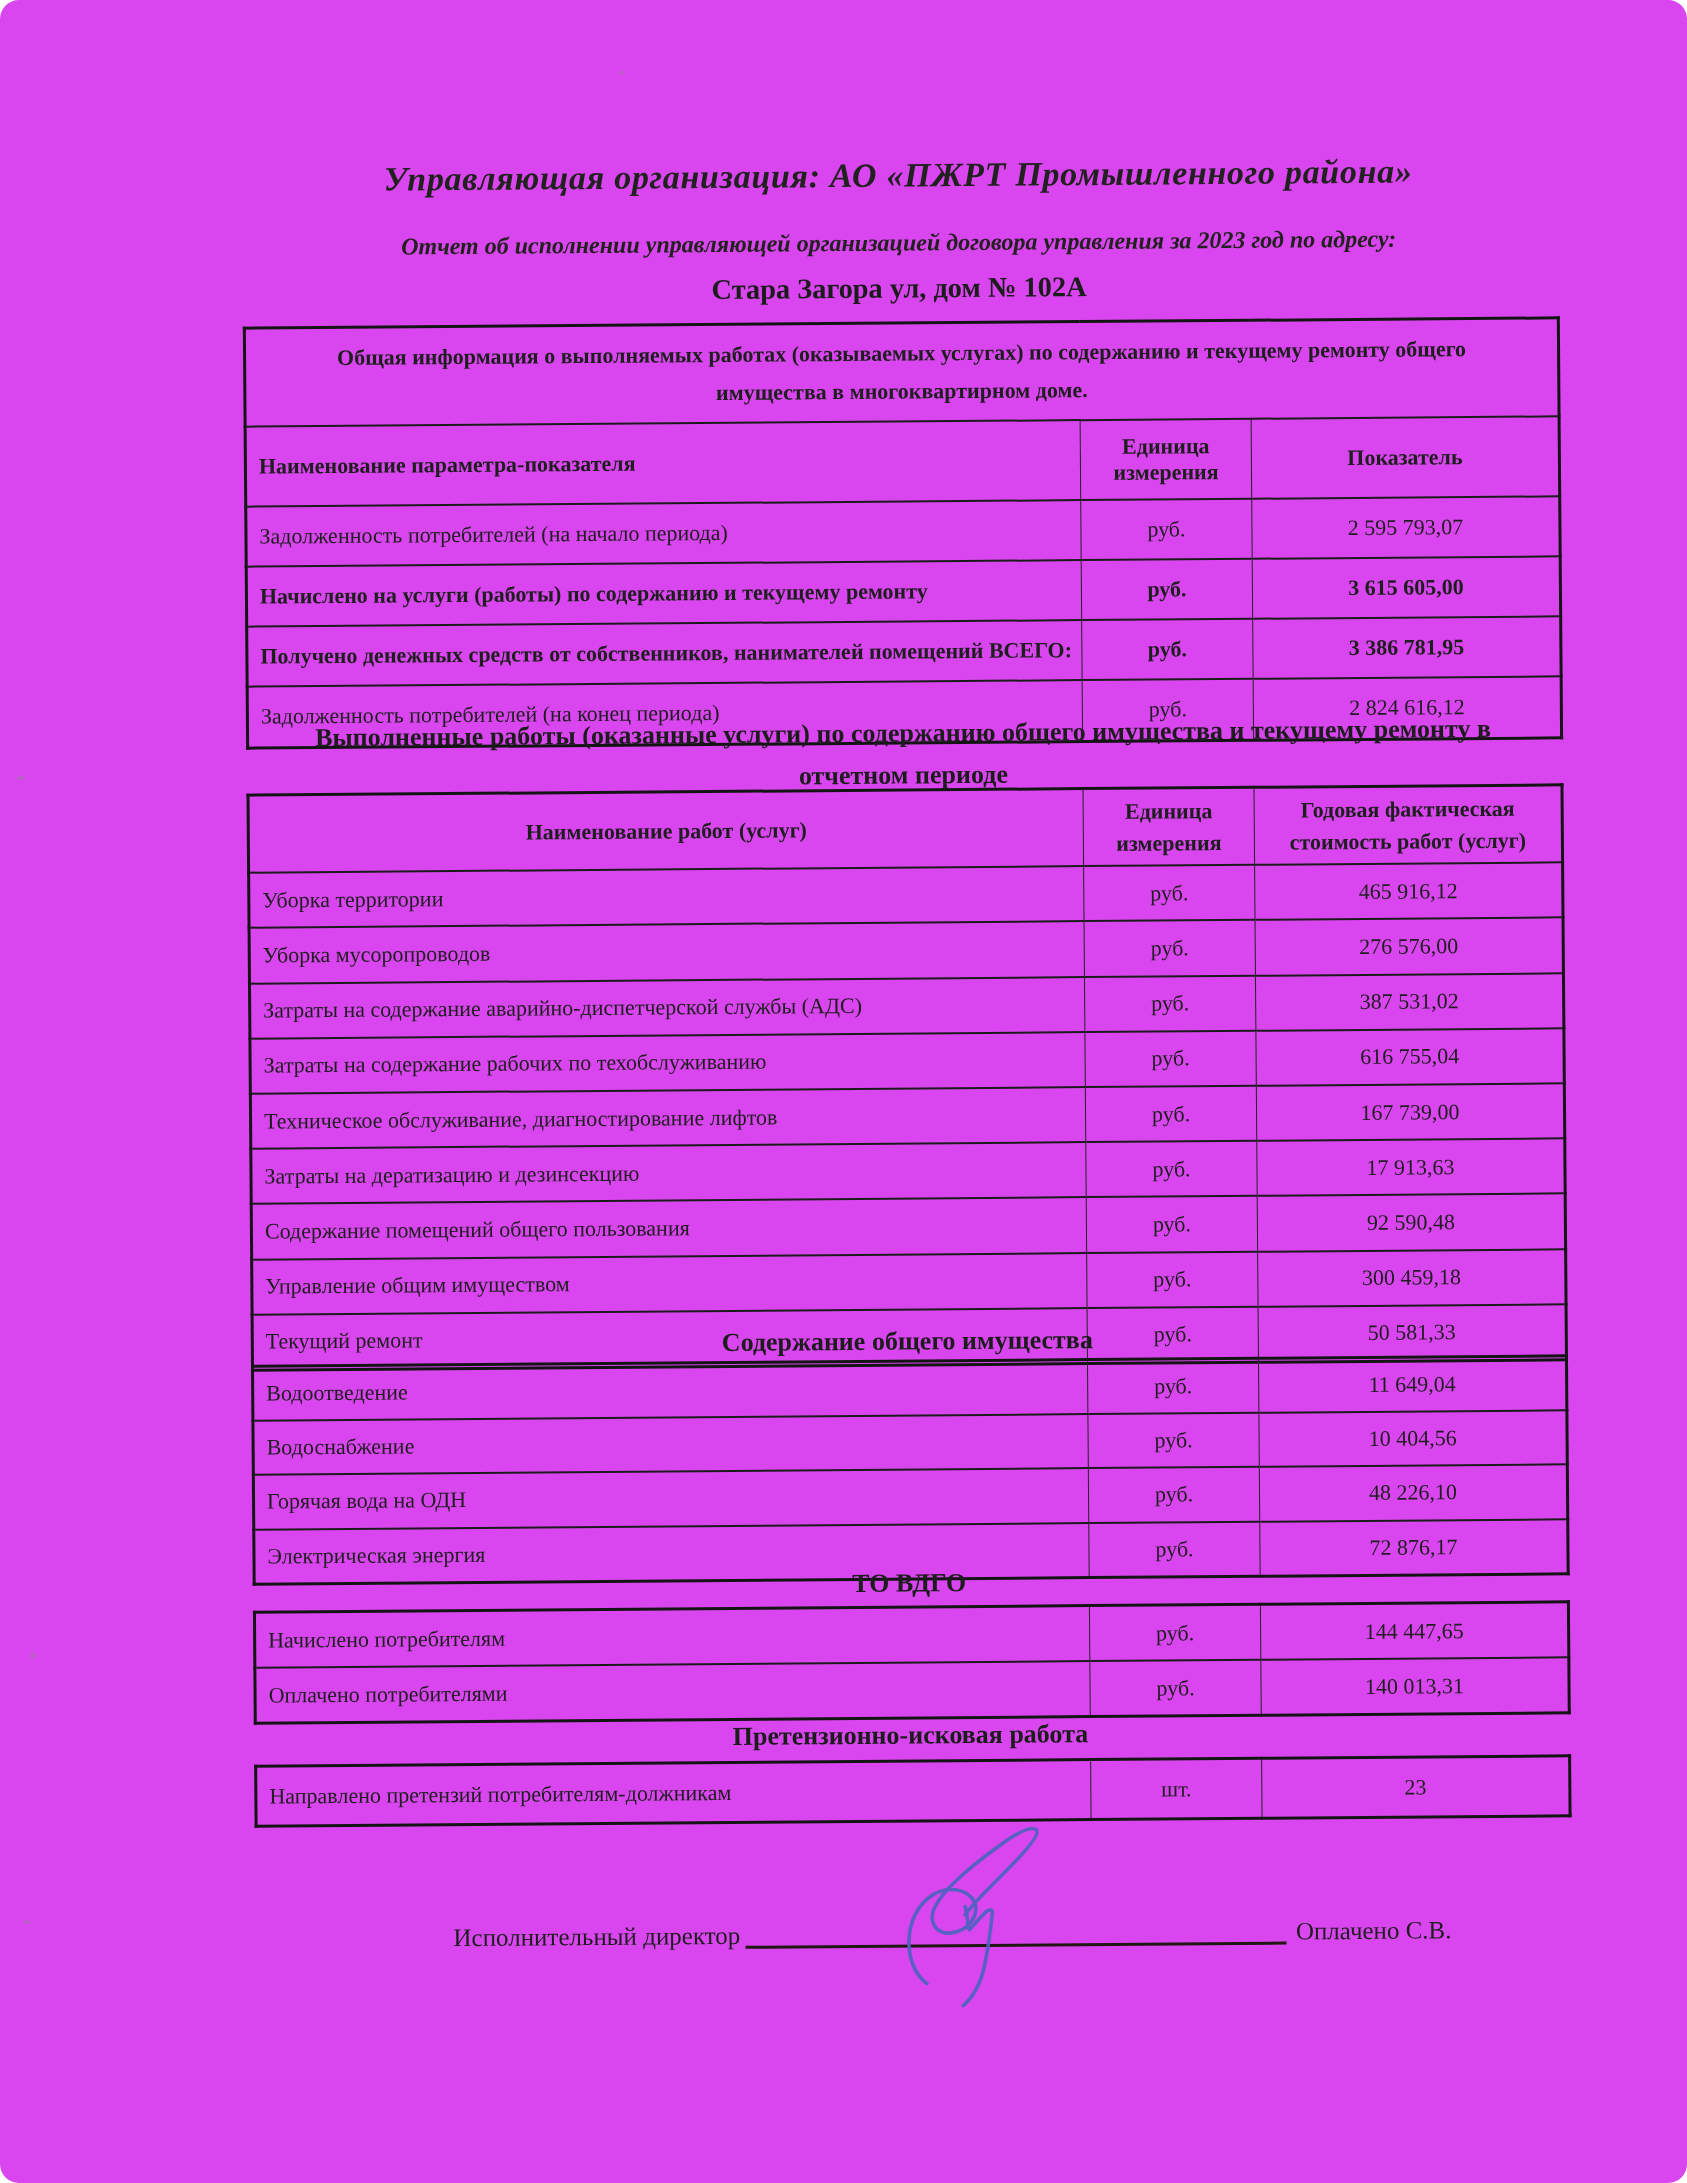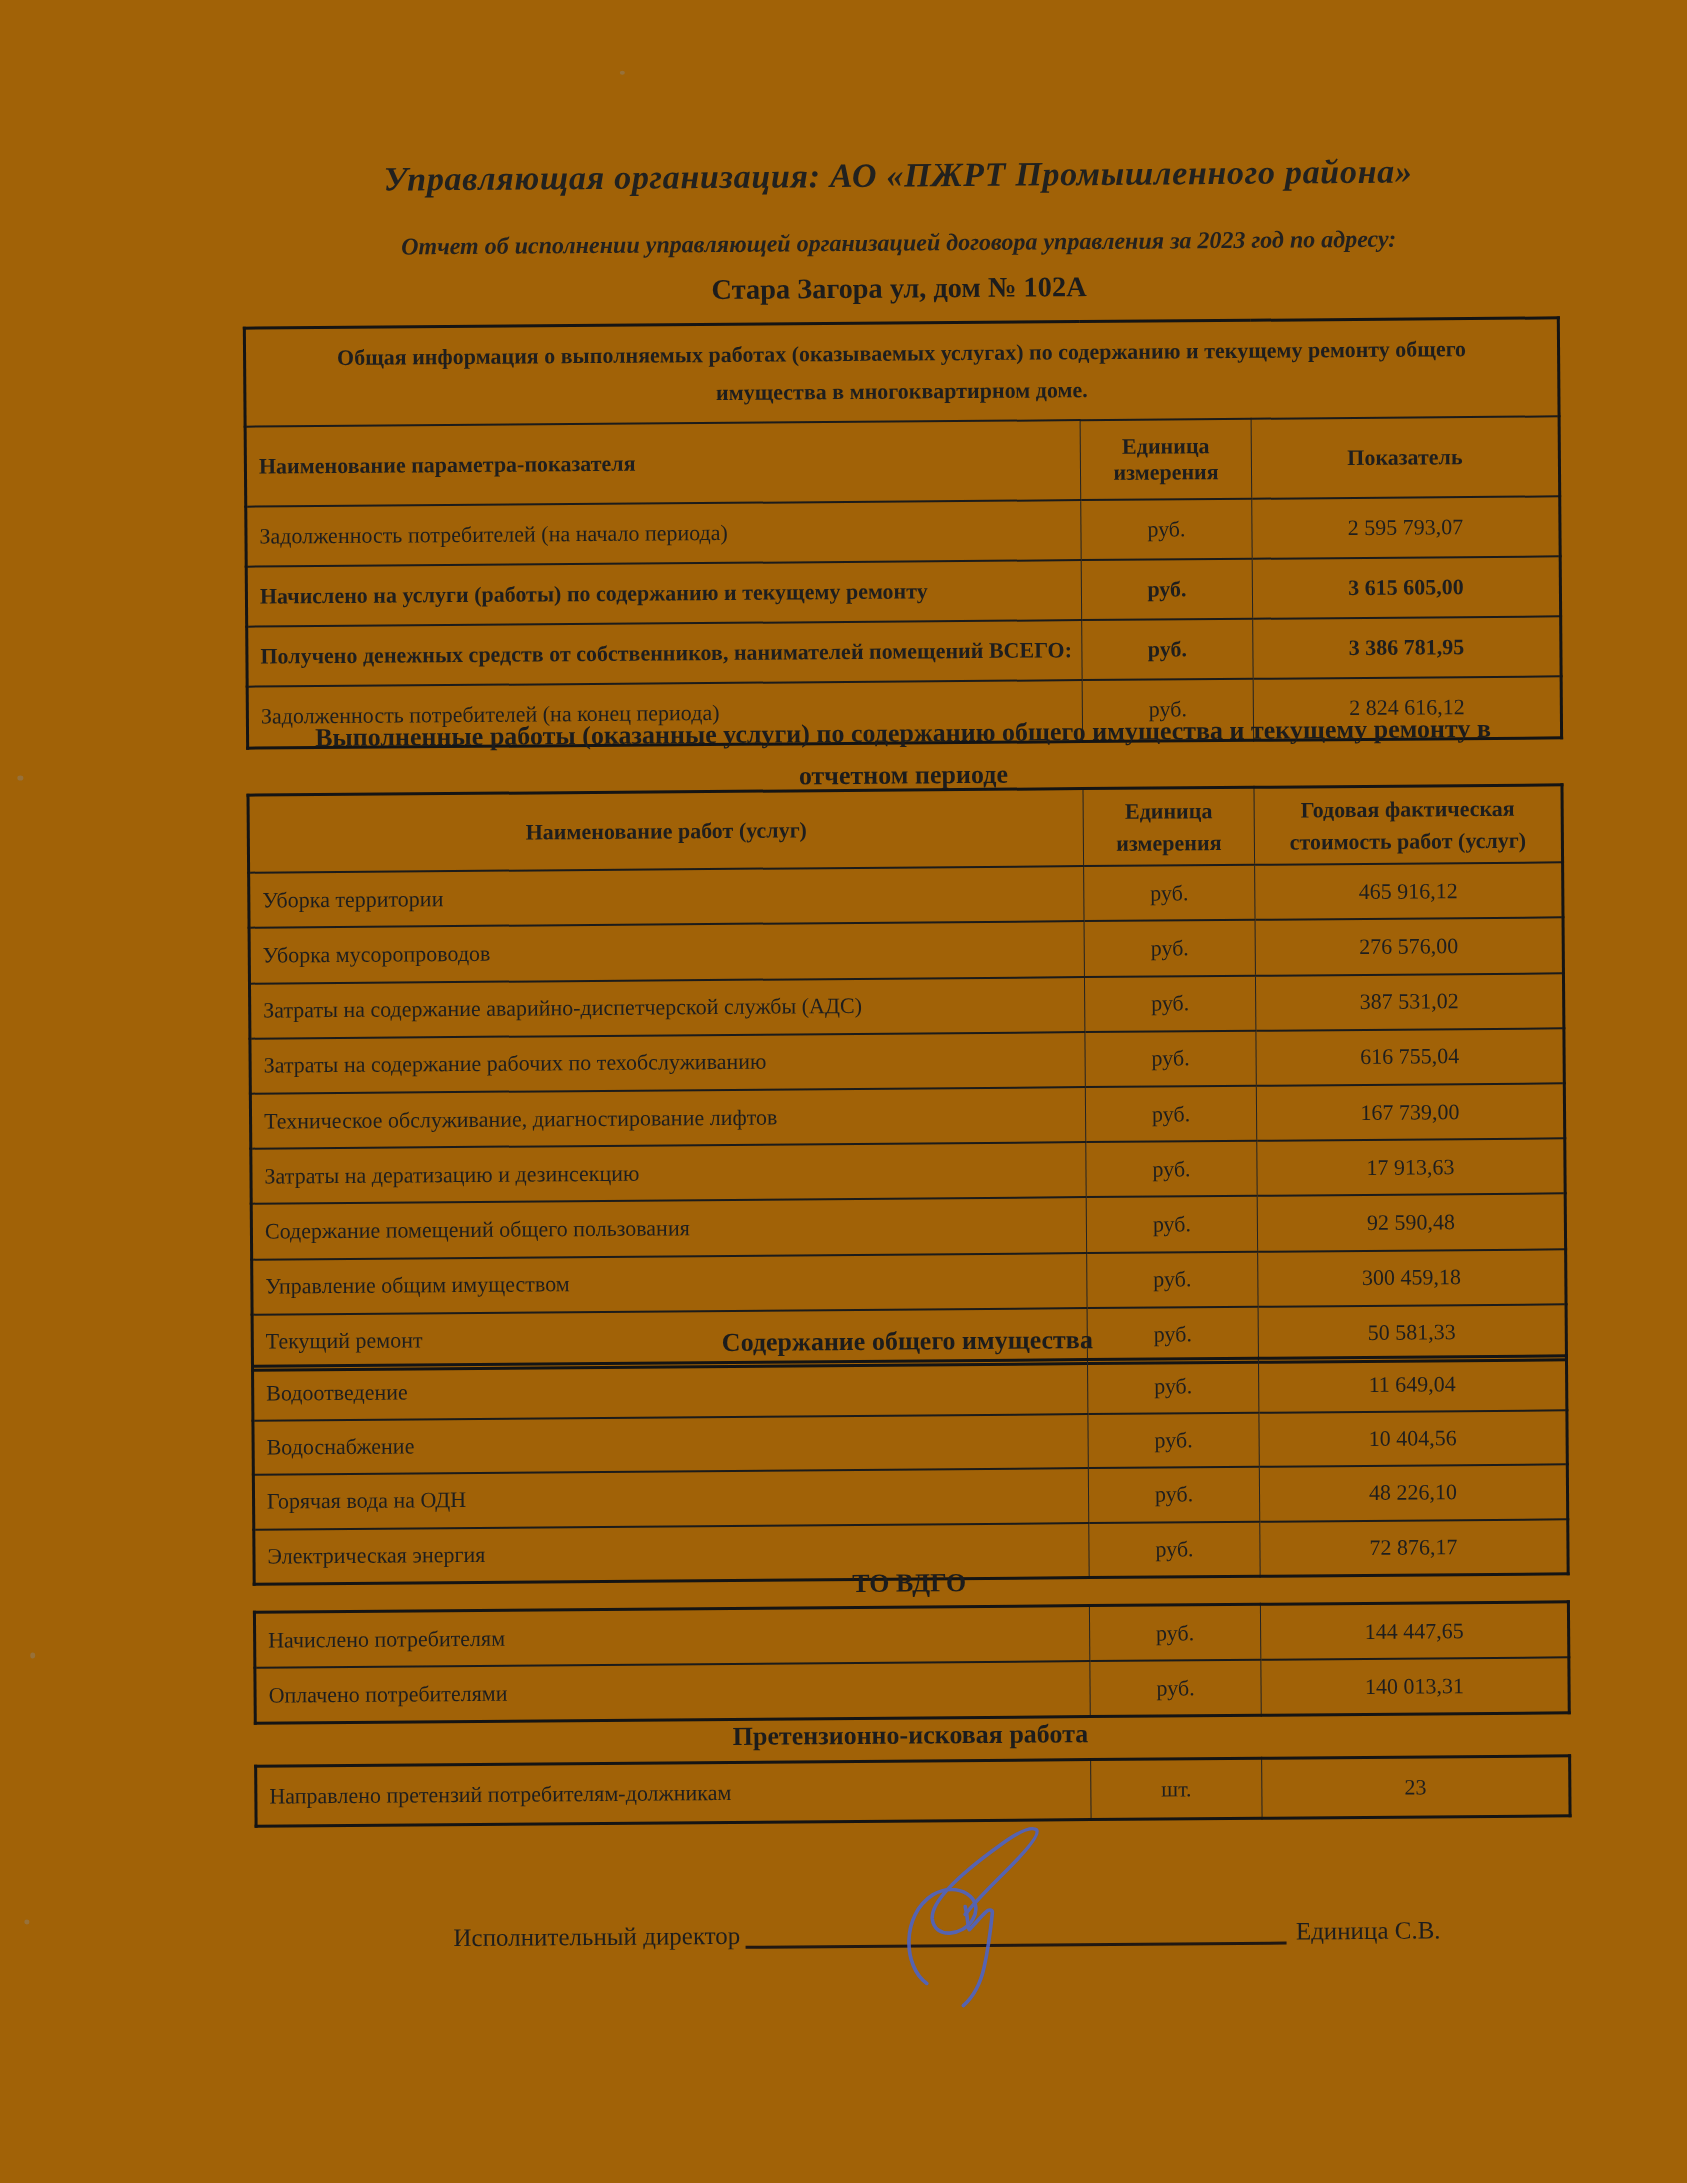--- a/index.html
+++ b/index.html
@@ -4,21 +4,21 @@
 <style>
   html,body{margin:0;padding:0;}
   body{
     width:1687px;height:2183px;
     background:#ffffff;
     font-family:"Liberation Serif","DejaVu Serif",serif;
     color:#1e1e1e;
     overflow:hidden;
     position:relative;
   }
-  .page{position:absolute;inset:0;background:#a16207;}
+  .page{position:absolute;inset:0;background:#d946ef;border-radius:19px;}
   .content{
     position:absolute;inset:0;
     transform:rotate(-0.45deg);
     transform-origin:50% 45%;
   }
   .doc-title{
     position:absolute;top:157px;left:248px;width:1313px;
     text-align:center;font-size:34px;font-weight:bold;font-style:italic;
     letter-spacing:0.7px;color:#21211f;
   }
@@ -259,21 +259,21 @@
       <td class="cell-name">Направлено претензий потребителям-должникам</td>
       <td class="cell-unit">шт.</td>
       <td class="cell-value">23</td>
     </tr>
   </tbody>
       </table>
 
   <div class="sig-row">
     <span class="sig-role">Исполнительный директор</span>
     <span class="sig-line"></span>
-    <span class="sig-name">Единица С.В.</span>
+    <span class="sig-name">Оплачено С.В.</span>
   </div>
 
   <svg class="sig-svg" viewBox="0 0 240 330" aria-hidden="true">
     <g fill="none" stroke="#4f63c0" stroke-width="5.5" stroke-linecap="round" stroke-linejoin="round" opacity="0.92">
       <path d="M 48 262
                C 12 236, 10 158, 58 128
                C 96 106, 138 134, 118 166
                C 104 190, 60 196, 57 164
                C 55 134, 112 88, 160 54
                C 185 36, 208 24, 216 31

